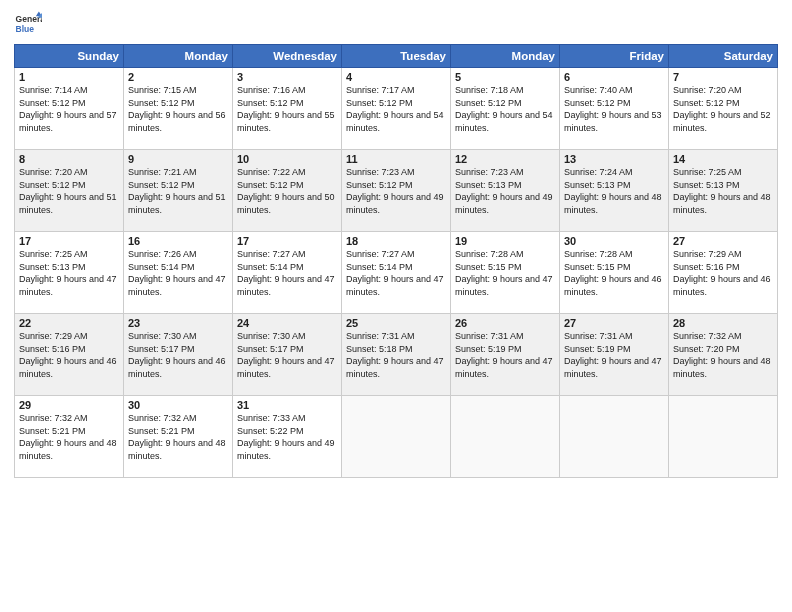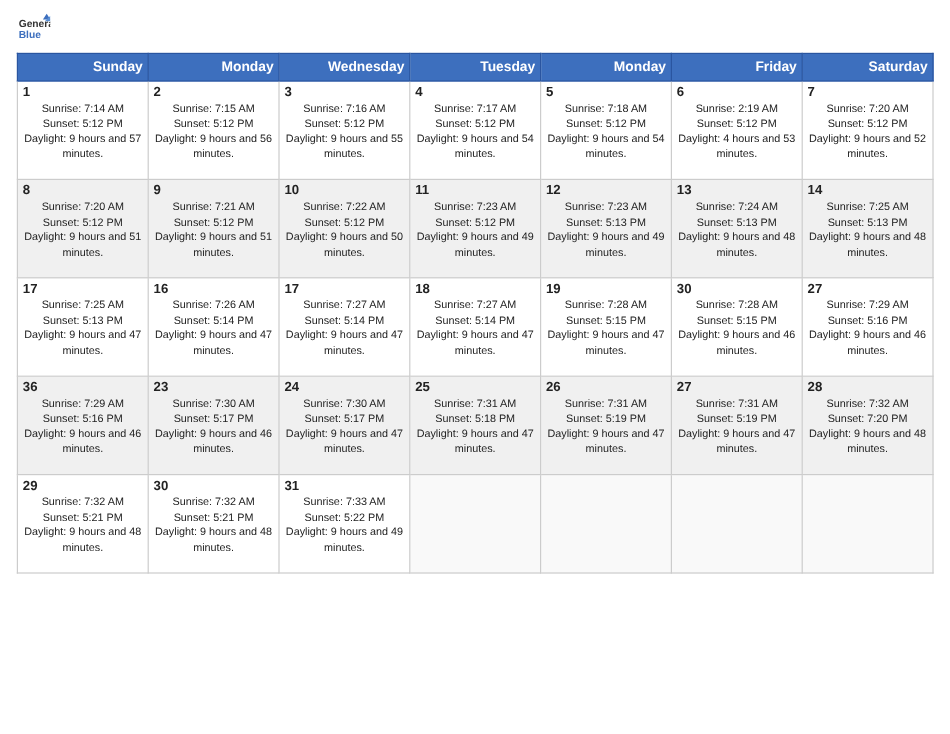--- a/index.html
+++ b/index.html
@@ -72,21 +72,20 @@
     .day-num {
       font-size: 11px;
       font-weight: bold;
       display: block;
       margin-bottom: 1px;
     }
     .day-info {
       font-size: 9px;
       line-height: 1.4;
       color: #222;
-      text-align: center;
     }
     .empty-cell {
       background: #f9f9f9 !important;
     }
     .calendar tbody tr:nth-child(odd) td {
       background: #fff;
     }
     .calendar tbody tr:nth-child(even) td {
       background: #f0f0f0;
     }
@@ -160,23 +159,23 @@
         <span class="day-num">5</span>
         <div class="day-info">
           <span>Sunrise: 7:18 AM</span><br>
           <span>Sunset: 5:12 PM</span><br>
           <span>Daylight: 9 hours and 54 minutes.</span>
         </div>
       </td>
           <td>
         <span class="day-num">6</span>
         <div class="day-info">
-          <span>Sunrise: 2:19 AM</span><br>
-          <span>Sunset: 5:12 PM</span><br>
-          <span>Daylight: 4 hours and 53 minutes.</span>
+          <span>Sunrise: 7:40 AM</span><br>
+          <span>Sunset: 5:12 PM</span><br>
+          <span>Daylight: 9 hours and 53 minutes.</span>
         </div>
       </td>
           <td>
         <span class="day-num">7</span>
         <div class="day-info">
           <span>Sunrise: 7:20 AM</span><br>
           <span>Sunset: 5:12 PM</span><br>
           <span>Daylight: 9 hours and 52 minutes.</span>
         </div>
       </td>
@@ -292,21 +291,21 @@
         <span class="day-num">27</span>
         <div class="day-info">
           <span>Sunrise: 7:29 AM</span><br>
           <span>Sunset: 5:16 PM</span><br>
           <span>Daylight: 9 hours and 46 minutes.</span>
         </div>
       </td>
         </tr>
         <tr>
           <td>
-        <span class="day-num">36</span>
+        <span class="day-num">22</span>
         <div class="day-info">
           <span>Sunrise: 7:29 AM</span><br>
           <span>Sunset: 5:16 PM</span><br>
           <span>Daylight: 9 hours and 46 minutes.</span>
         </div>
       </td>
           <td>
         <span class="day-num">23</span>
         <div class="day-info">
           <span>Sunrise: 7:30 AM</span><br>

